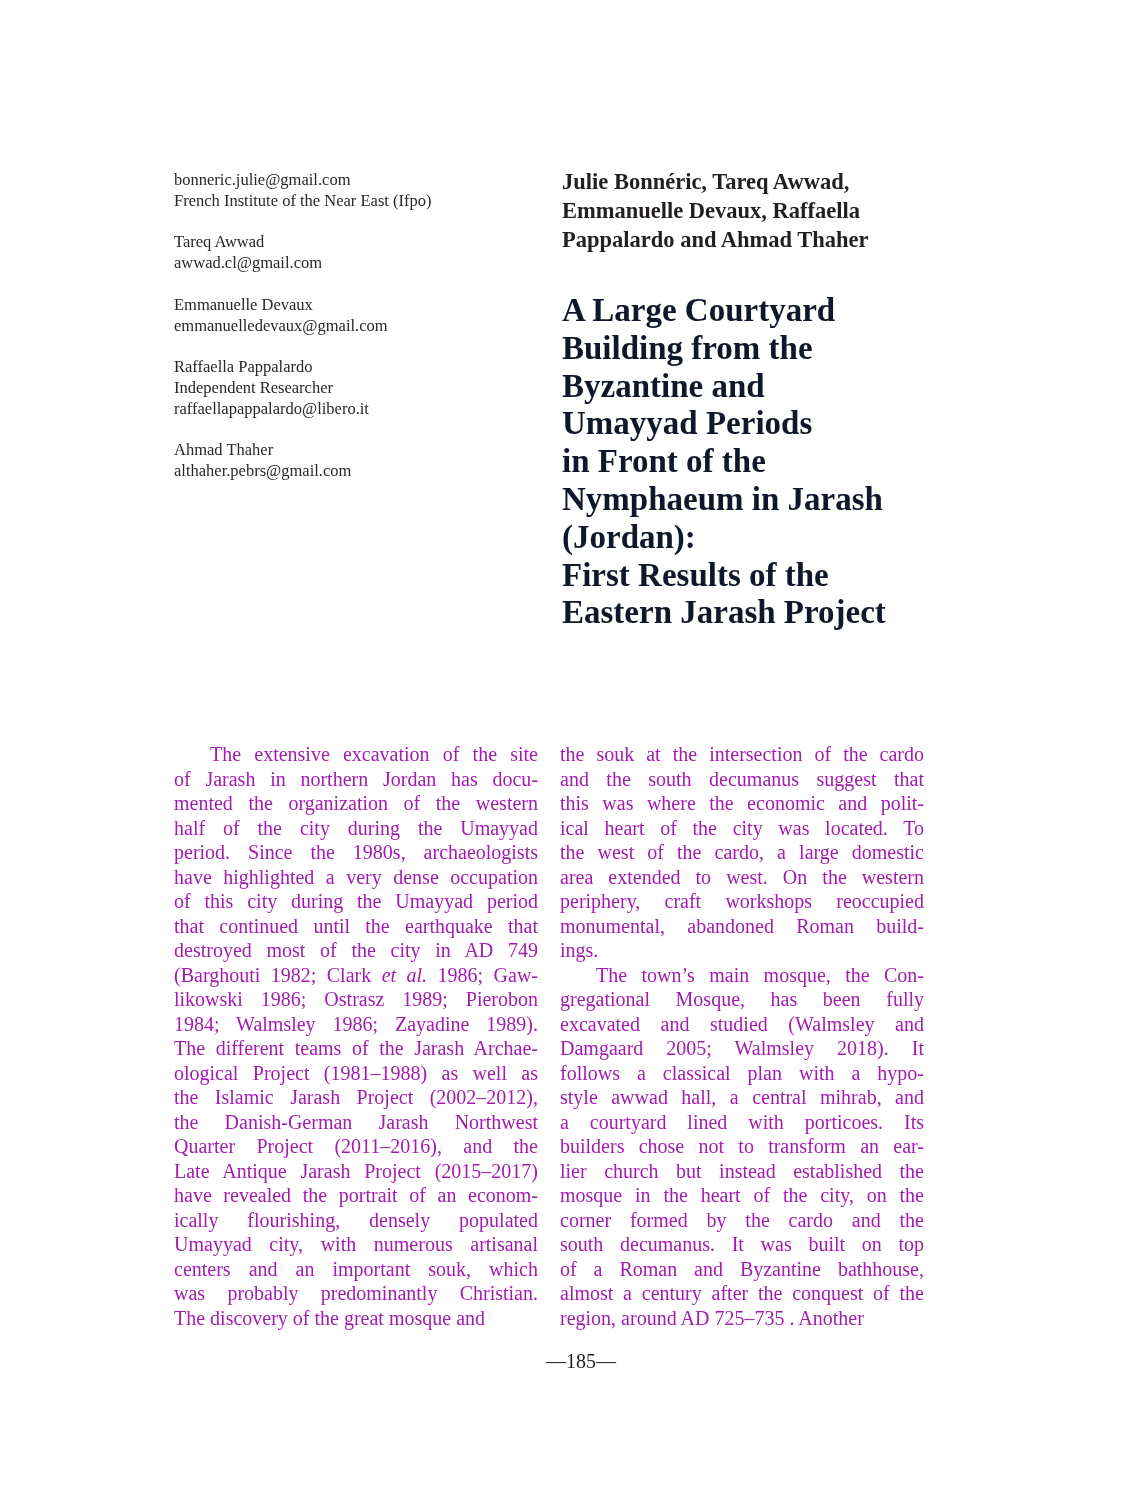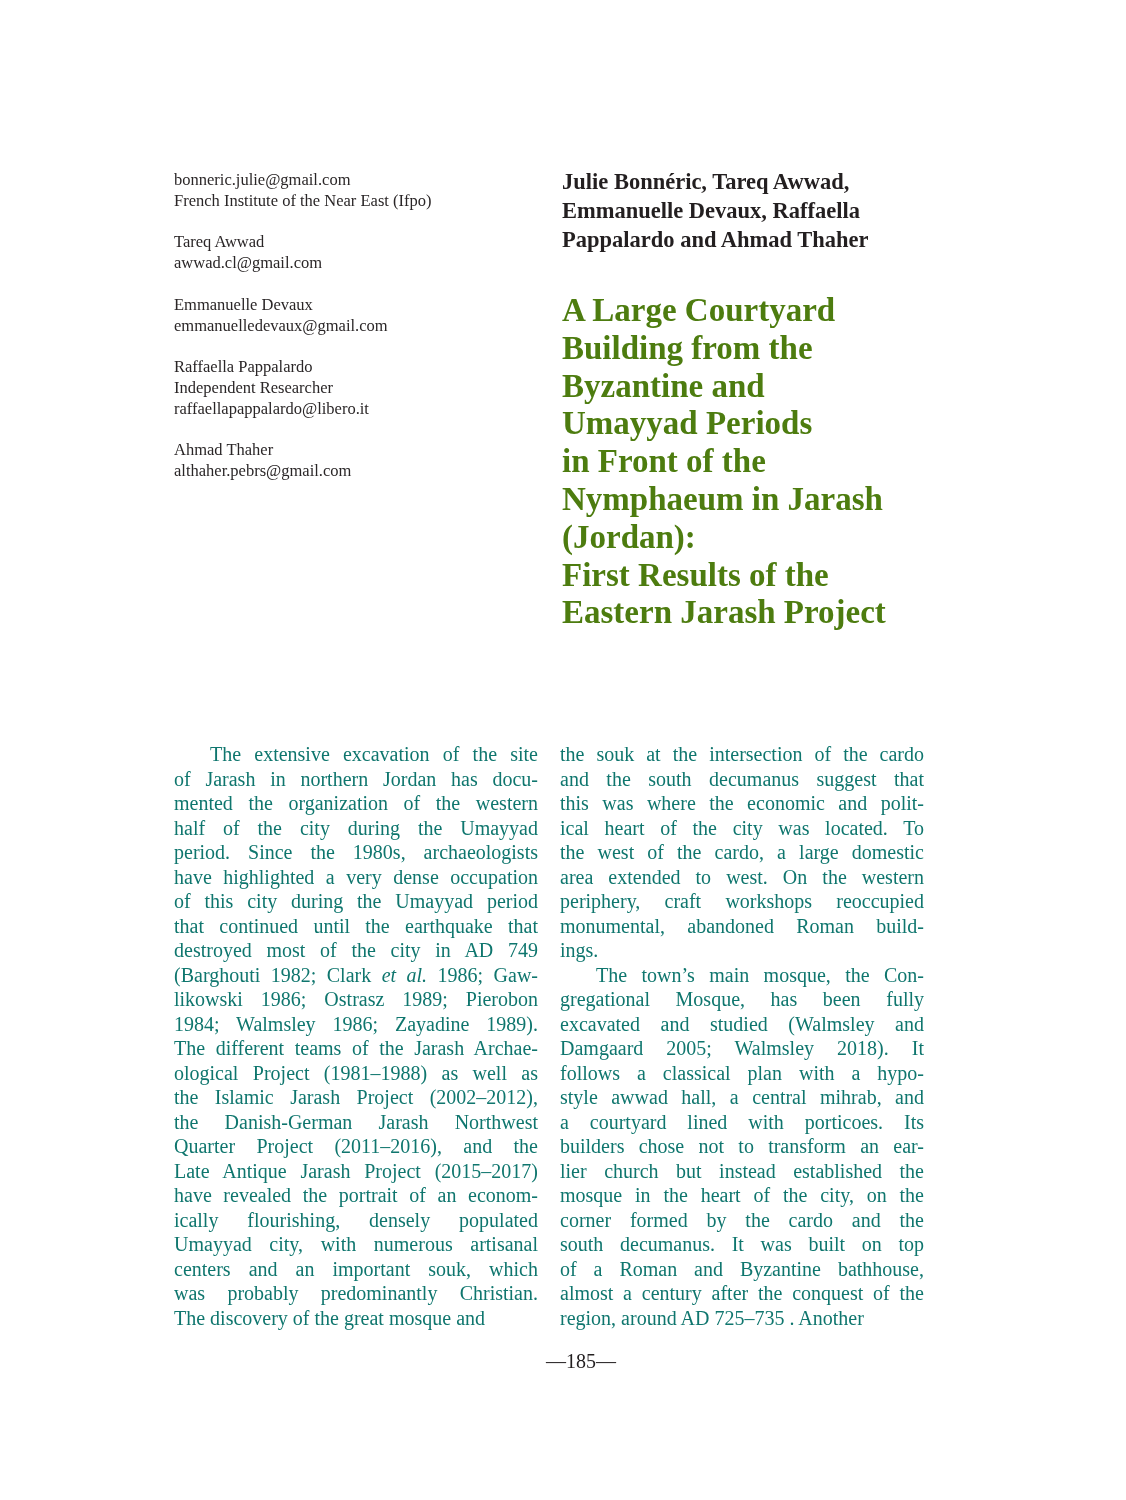--- a/index.html
+++ b/index.html
@@ -49,34 +49,34 @@
     }
     .title {
       position: absolute;
       left: 562px;
       top: 292px;
       width: 400px;
       font-family: "Liberation Serif", serif;
       font-weight: bold;
       font-size: 33px;
       line-height: 37.8px;
-      color: #4d7c0f;
+      color: #0f172a;
     }
     .title span {
       display: block;
       white-space: nowrap;
     }
     .column {
       position: absolute;
       top: 742px;
       width: 364px;
       font-family: "Liberation Serif", serif;
       font-size: 20px;
       line-height: 24.5px;
-      color: #0f766e;
+      color: #a21caf;
       text-align: justify;
     }
     .col-left { left: 174px; }
     .col-right { left: 560px; }
     .line {
       display: block;
       text-align: justify;
       text-align-last: justify;
       white-space: nowrap;
       height: 24.5px;

